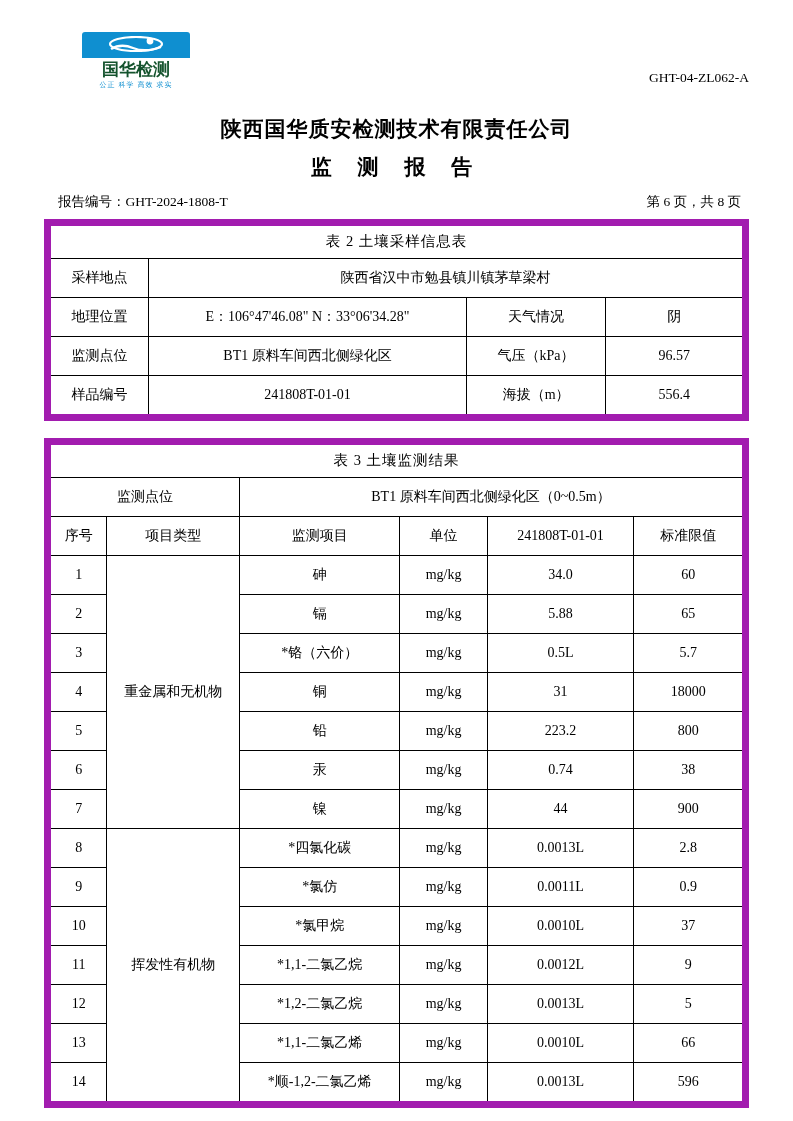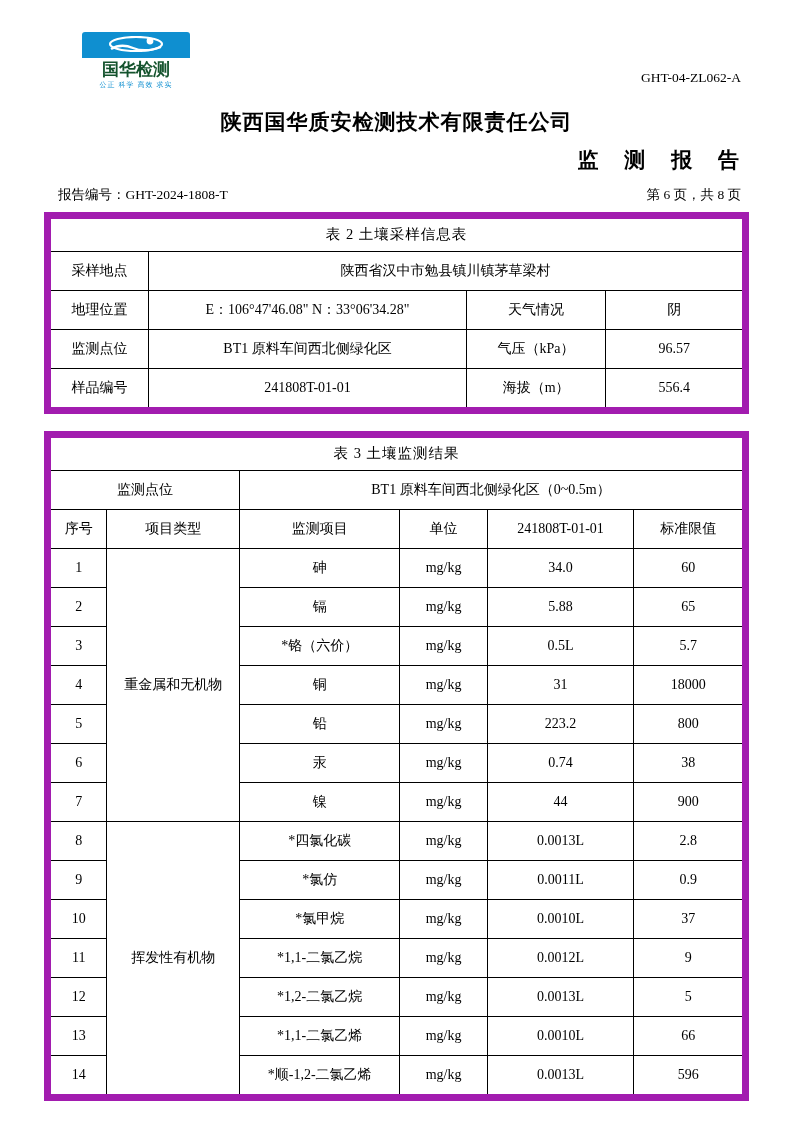--- a/index.html
+++ b/index.html
@@ -62,35 +62,35 @@
   }
   .logo-sub {
     font-family: "Liberation Sans", sans-serif;
     font-size: 7px;
     color: #0f8fd0;
     letter-spacing: 1px;
     line-height: 10px;
   }
   .doc-code {
     position: absolute;
-    right: 8px;
+    right: 0;
     top: 40px;
     font-size: 13.5px;
     font-family: "Liberation Serif", serif;
   }
   .company {
     text-align: center;
     font-family: "Liberation Sans", sans-serif;
     font-weight: bold;
     font-size: 21px;
     letter-spacing: 1px;
-    margin-top: 12px;
+    margin-top: 19px;
   }
   .report-title {
-    text-align: right;
+    text-align: center;
     font-family: "Liberation Sans", sans-serif;
     font-weight: bold;
     font-size: 21px;
     letter-spacing: 10px;
     margin-top: 10px;
   }
   .meta-row {
     display: flex;
     justify-content: space-between;
     align-items: flex-end;

